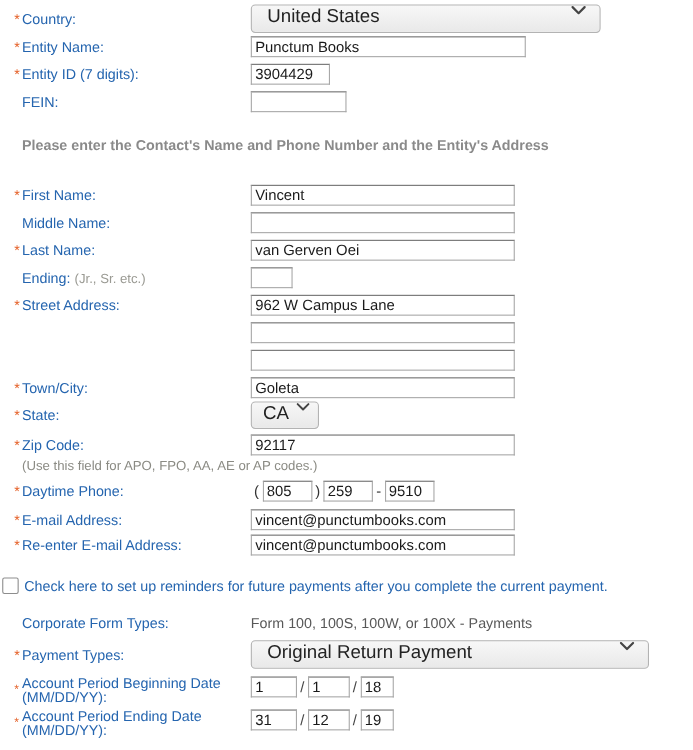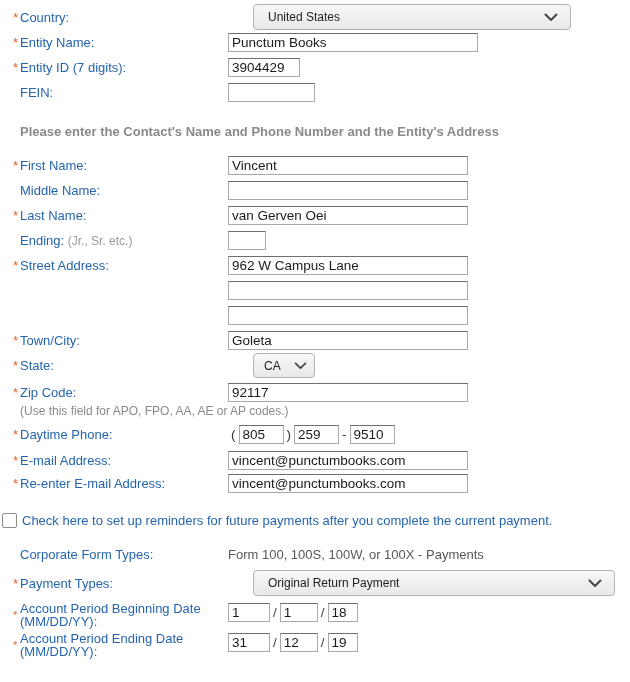--- a/index.html
+++ b/index.html
@@ -30,34 +30,34 @@
     box-sizing:border-box;height:19px;
     border:1px solid var(--input-border);border-top-color:var(--input-border-top);
     padding:0 3px;margin:0;
     font-family:"Liberation Sans",sans-serif;font-size:13.5px;color:#1a1a1a;
     background:#fff;
   }
   .w240{width:240px}.w207{width:250px}.w72{width:72px}.w87{width:87px}
   .w38{width:38px}.wphone{width:45px}
   .wdm{width:42px}.wdd{width:38px}.wdy{width:30px}
   .select{
-    box-sizing:border-box;display:flex;align-items:center;cursor:pointer;
+    box-sizing:border-box;display:flex;align-items:flex-start;cursor:pointer;
     background:linear-gradient(#f7f7f7,#e9e9e9);
     border:1px solid #b3b3b3;border-radius:4px;
-    font-size:12px;color:#222222;margin-left:25px;
+    font-size:17px;color:#222222;
   }
   .select .val{padding-left:14px;}
   .select .chev{margin-left:auto;margin-right:12px;display:flex;align-items:center;}
   .sel-country{width:318px;height:26px;}
   .sel-payment{width:362px;height:26px;}
   .sel-state{width:62px;height:25px;}
   .sel-state .val{padding-left:10px;}
   .sel-state .chev{margin-right:7px;}
   .heading{
-    padding-left:20px;margin-top:22px;margin-bottom:16px;
+    padding-left:20px;margin-top:22px;margin-bottom:28px;
     color:var(--heading);font-weight:bold;font-size:13px;line-height:16px;
   }
   .note-row{padding-left:20px;font-size:12px;line-height:13px;color:var(--note);}
   .sep{font-size:13.5px;color:#333;margin:0 3px;}
   .checkbox-row{display:flex;align-items:center;padding-left:2px;}
   input.cb{
     appearance:none;-webkit-appearance:none;
     width:15px;height:15px;margin:0 5px 0 0;box-sizing:border-box;
     border:1px solid #8d8d8d;border-radius:2px;background:#fff;cursor:pointer;
   }

